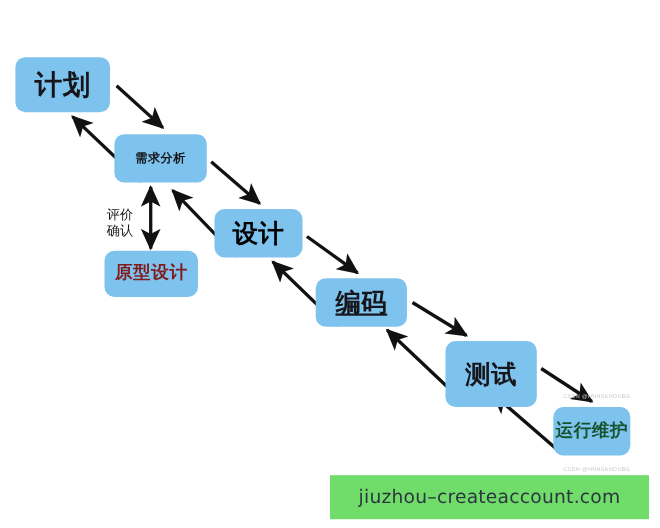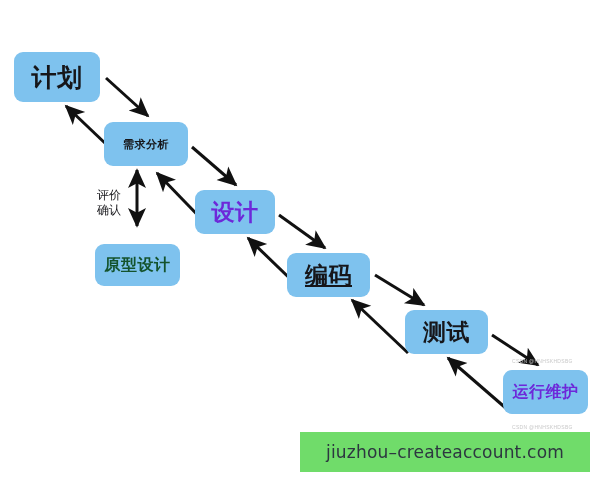--- a/index.html
+++ b/index.html
@@ -102,33 +102,33 @@
       </g>
   </svg>
 
   <div id="nodes-layer">
       <div class="node" style="left: 14px; top: 52px; width: 86px; height: 50px; background: rgb(126, 194, 238); color: rgb(22, 22, 26);">
         <span class="node-label" style="font-size: 25px;">计划</span>
       </div>
       <div class="node" style="left: 104px; top: 122px; width: 84px; height: 44px; background: rgb(126, 194, 238); color: rgb(22, 22, 26);">
         <span class="node-label" style="font-size: 11px;">需求分析</span>
       </div>
-      <div class="node" style="left: 95px; top: 244px; width: 85px; height: 42px; background: rgb(126, 194, 238); color: #14532d;">
+      <div class="node" style="left: 95px; top: 228px; width: 85px; height: 42px; background: rgb(126, 194, 238); color: #7f1d1d;">
         <span class="node-label" style="font-size: 16px;">原型设计</span>
       </div>
-      <div class="node" style="left: 195px; top: 190px; width: 80px; height: 44px; background: rgb(126, 194, 238); color: #6d28d9;">
+      <div class="node" style="left: 195px; top: 190px; width: 80px; height: 44px; background: rgb(126, 194, 238); color: #000000;">
         <span class="node-label" style="font-size: 23px;">设计</span>
       </div>
       <div class="node" style="left: 287px; top: 253px; width: 83px; height: 44px; background: rgb(126, 194, 238); color: rgb(22, 22, 26); text-decoration: underline;">
         <span class="node-label" style="font-size: 23px;">编码</span>
       </div>
-      <div class="node" style="left: 405px; top: 310px; width: 83px; height: 44px; background: rgb(126, 194, 238); color: rgb(22, 22, 26);">
+      <div class="node" style="left: 405px; top: 310px; width: 83px; height: 60px; background: rgb(126, 194, 238); color: rgb(22, 22, 26);">
         <span class="node-label" style="font-size: 23px;">测试</span>
       </div>
-      <div class="node" style="left: 503px; top: 370px; width: 85px; height: 44px; background: rgb(126, 194, 238); color: #6d28d9;">
+      <div class="node" style="left: 503px; top: 370px; width: 70px; height: 44px; background: rgb(126, 194, 238); color: #14532d;">
         <span class="node-label" style="font-size: 16px;">运行维护</span>
       </div>
     </div>
 
   <div class="edge-label" style="left: 97px; top: 188px;">
     <div>评价</div>
     <div>确认</div>
   </div>
 
   <div class="banner" style="left: 300px; top: 432px; width: 290px; height: 40px; background: rgb(112, 220, 106);">

